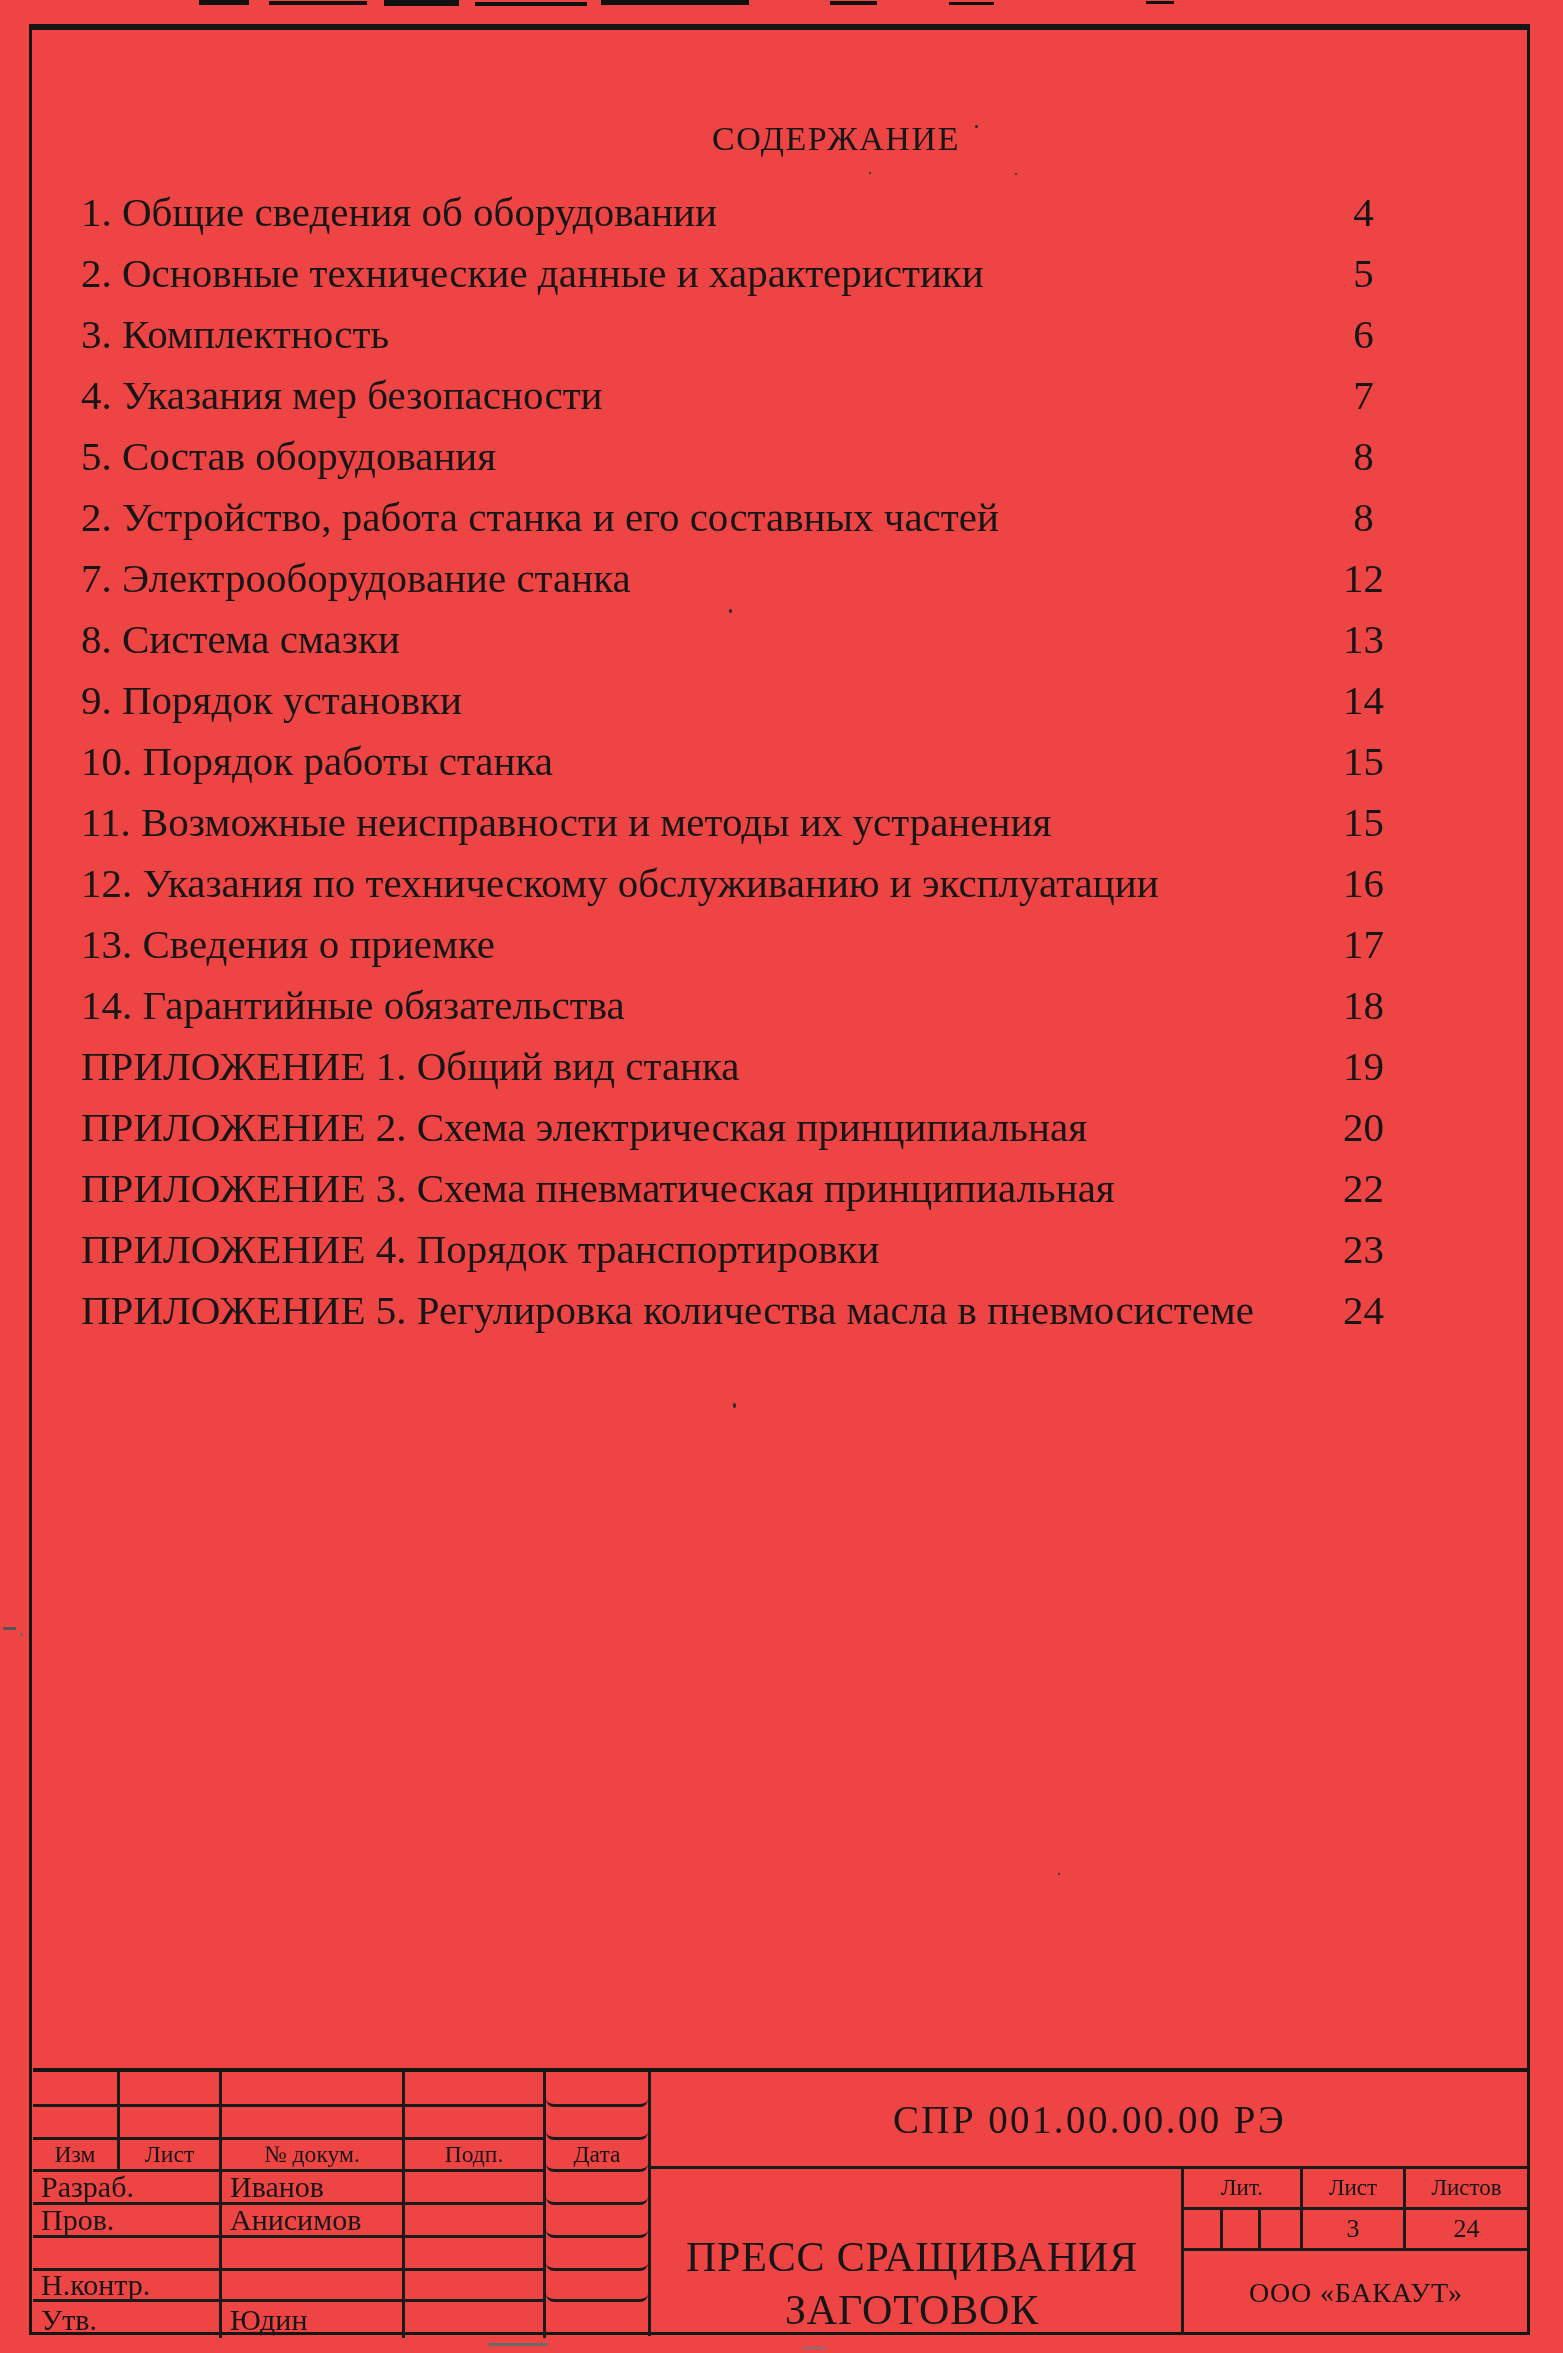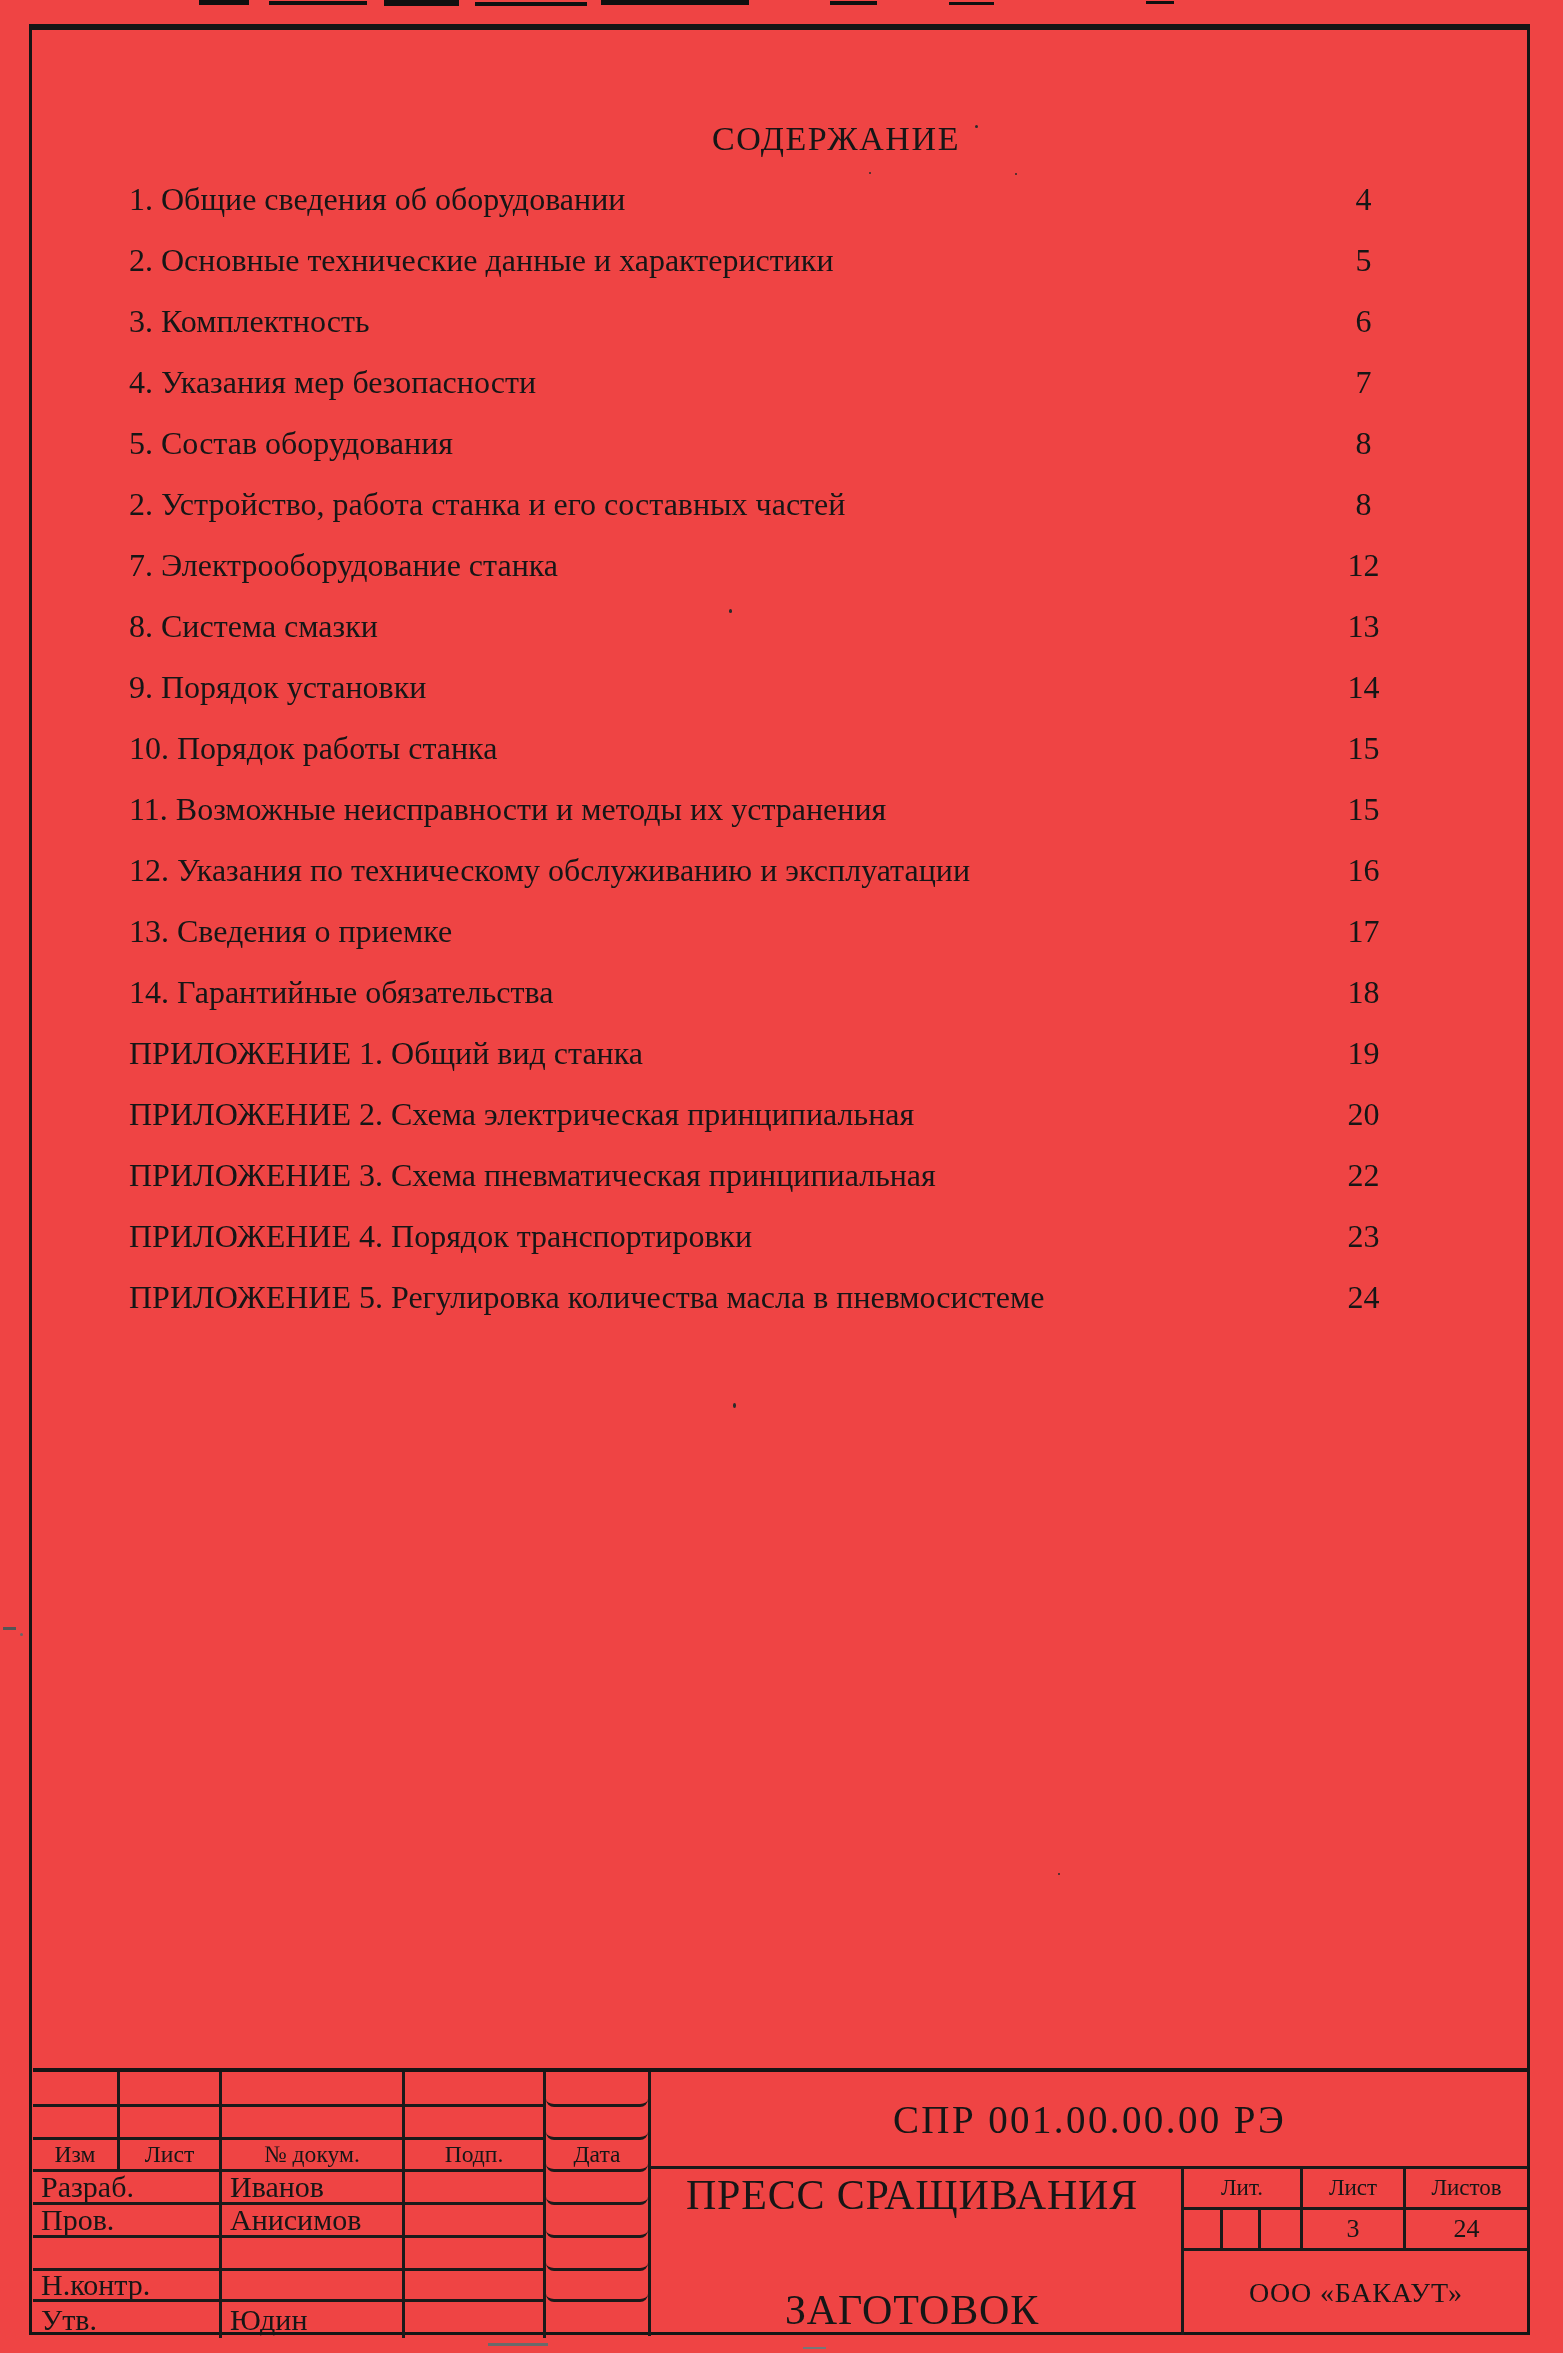--- a/index.html
+++ b/index.html
@@ -32,24 +32,23 @@
     font-size:34px;
     letter-spacing:1.6px;
   }
   .toc{
     position:absolute;
     left:81px;top:181px;
     width:1315px;
   }
   .toc-row{
     display:flex;
-    align-items:flex-start;
+    align-items:center;
     height:61px;
-    font-size:32px;
-    margin-left:48px;
+    font-size:41px;
   }
   .toc-label{flex:1 1 auto;white-space:nowrap;}
   .toc-page{flex:0 0 65px;text-align:center;}
   
   .tb{
     position:absolute;
     left:33px;top:2068px;
     width:1495px;height:264px;
     border-top:4.1px solid #151515;
     font-size:24.4px;
@@ -81,21 +80,21 @@
     border-bottom:3.3px solid #1a1a1a;
     display:flex;align-items:center;justify-content:center;
     font-size:39px;letter-spacing:2.4px;
   }
   .product{
     position:absolute;left:615px;top:97px;
     width:525px;height:167px;
     box-sizing:border-box;
     border-left:3.3px solid #1a1a1a;
     display:flex;flex-direction:column;
-    align-items:center;justify-content:space-between;
+    align-items:center;justify-content:flex-end;
     font-size:42px;line-height:1.25;letter-spacing:0.8px;
     text-align:center;
   }
   .lit-grid{
     position:absolute;left:1148px;top:97px;
     width:347px;height:81px;
     box-sizing:border-box;
     border-left:3.3px solid #1a1a1a;
     display:grid;
     grid-template-columns:119px 103px 121px;

